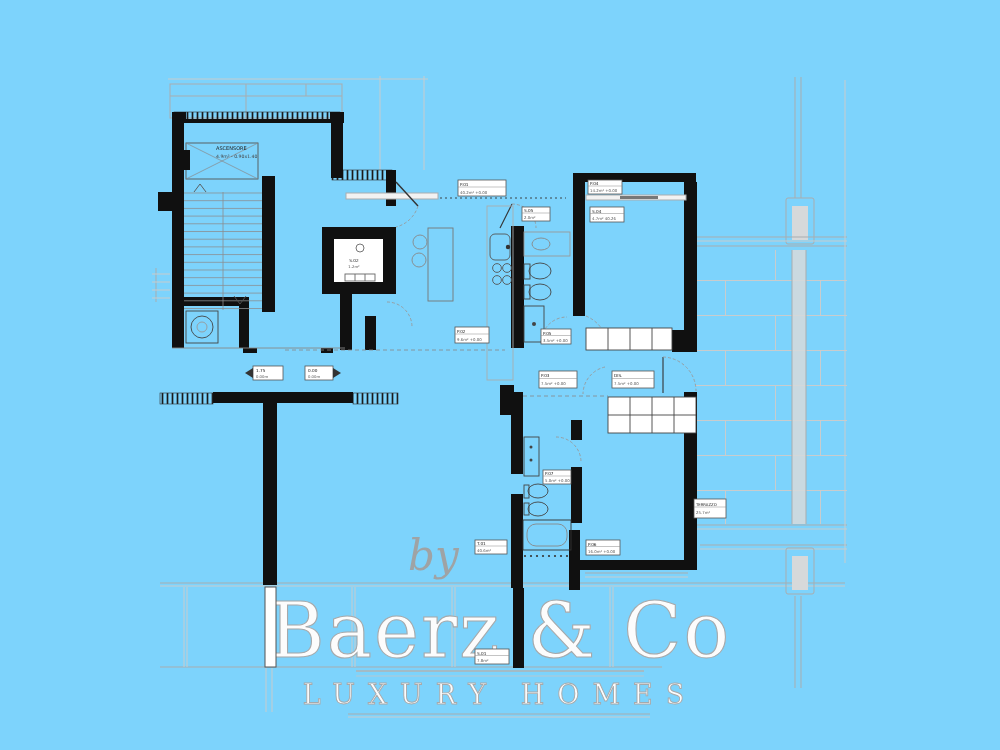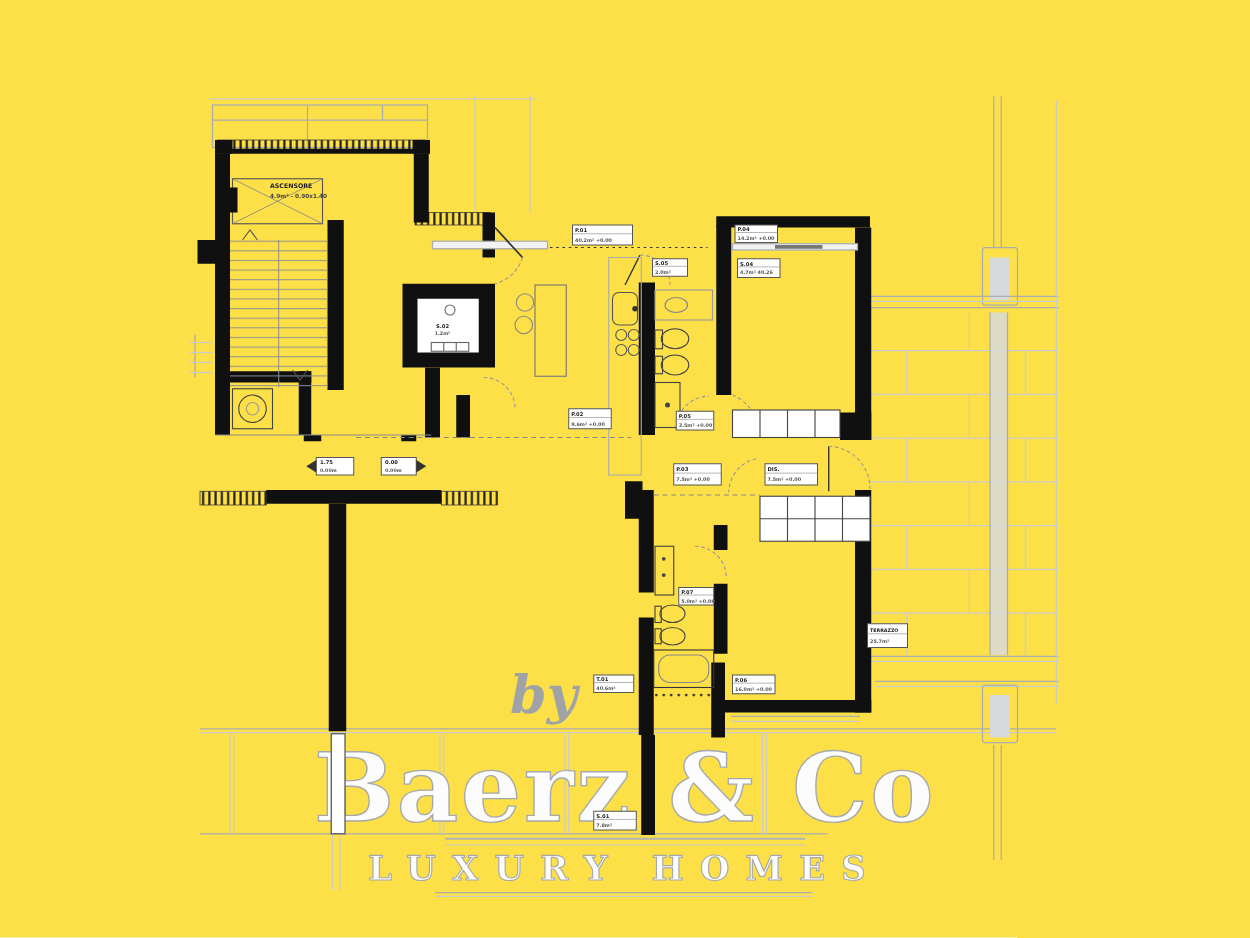--- a/index.html
+++ b/index.html
@@ -1,17 +1,17 @@
 <!DOCTYPE html>
 <html><head>
 <meta charset="utf-8">
 <style>
   html,body{margin:0;padding:0;background:#fff;}
-  .page{width:1000px;height:750px;background:#fde047;position:relative;overflow:hidden;
-        font-family:"DejaVu Sans",sans-serif;font-weight:bold;}
+  .page{width:1000px;height:750px;background:#7dd3fc;position:relative;overflow:hidden;
+        font-family:"DejaVu Sans",sans-serif;}
   svg{display:block;}
   text{font-family:"DejaVu Sans",sans-serif;}
   .serif{font-family:"DejaVu Serif","Liberation Serif",serif;}
 </style>
 </head>
 <body>
 
 <div class="page">
 <svg width="1000" height="750" viewBox="0 0 1000 750">
   <defs>

